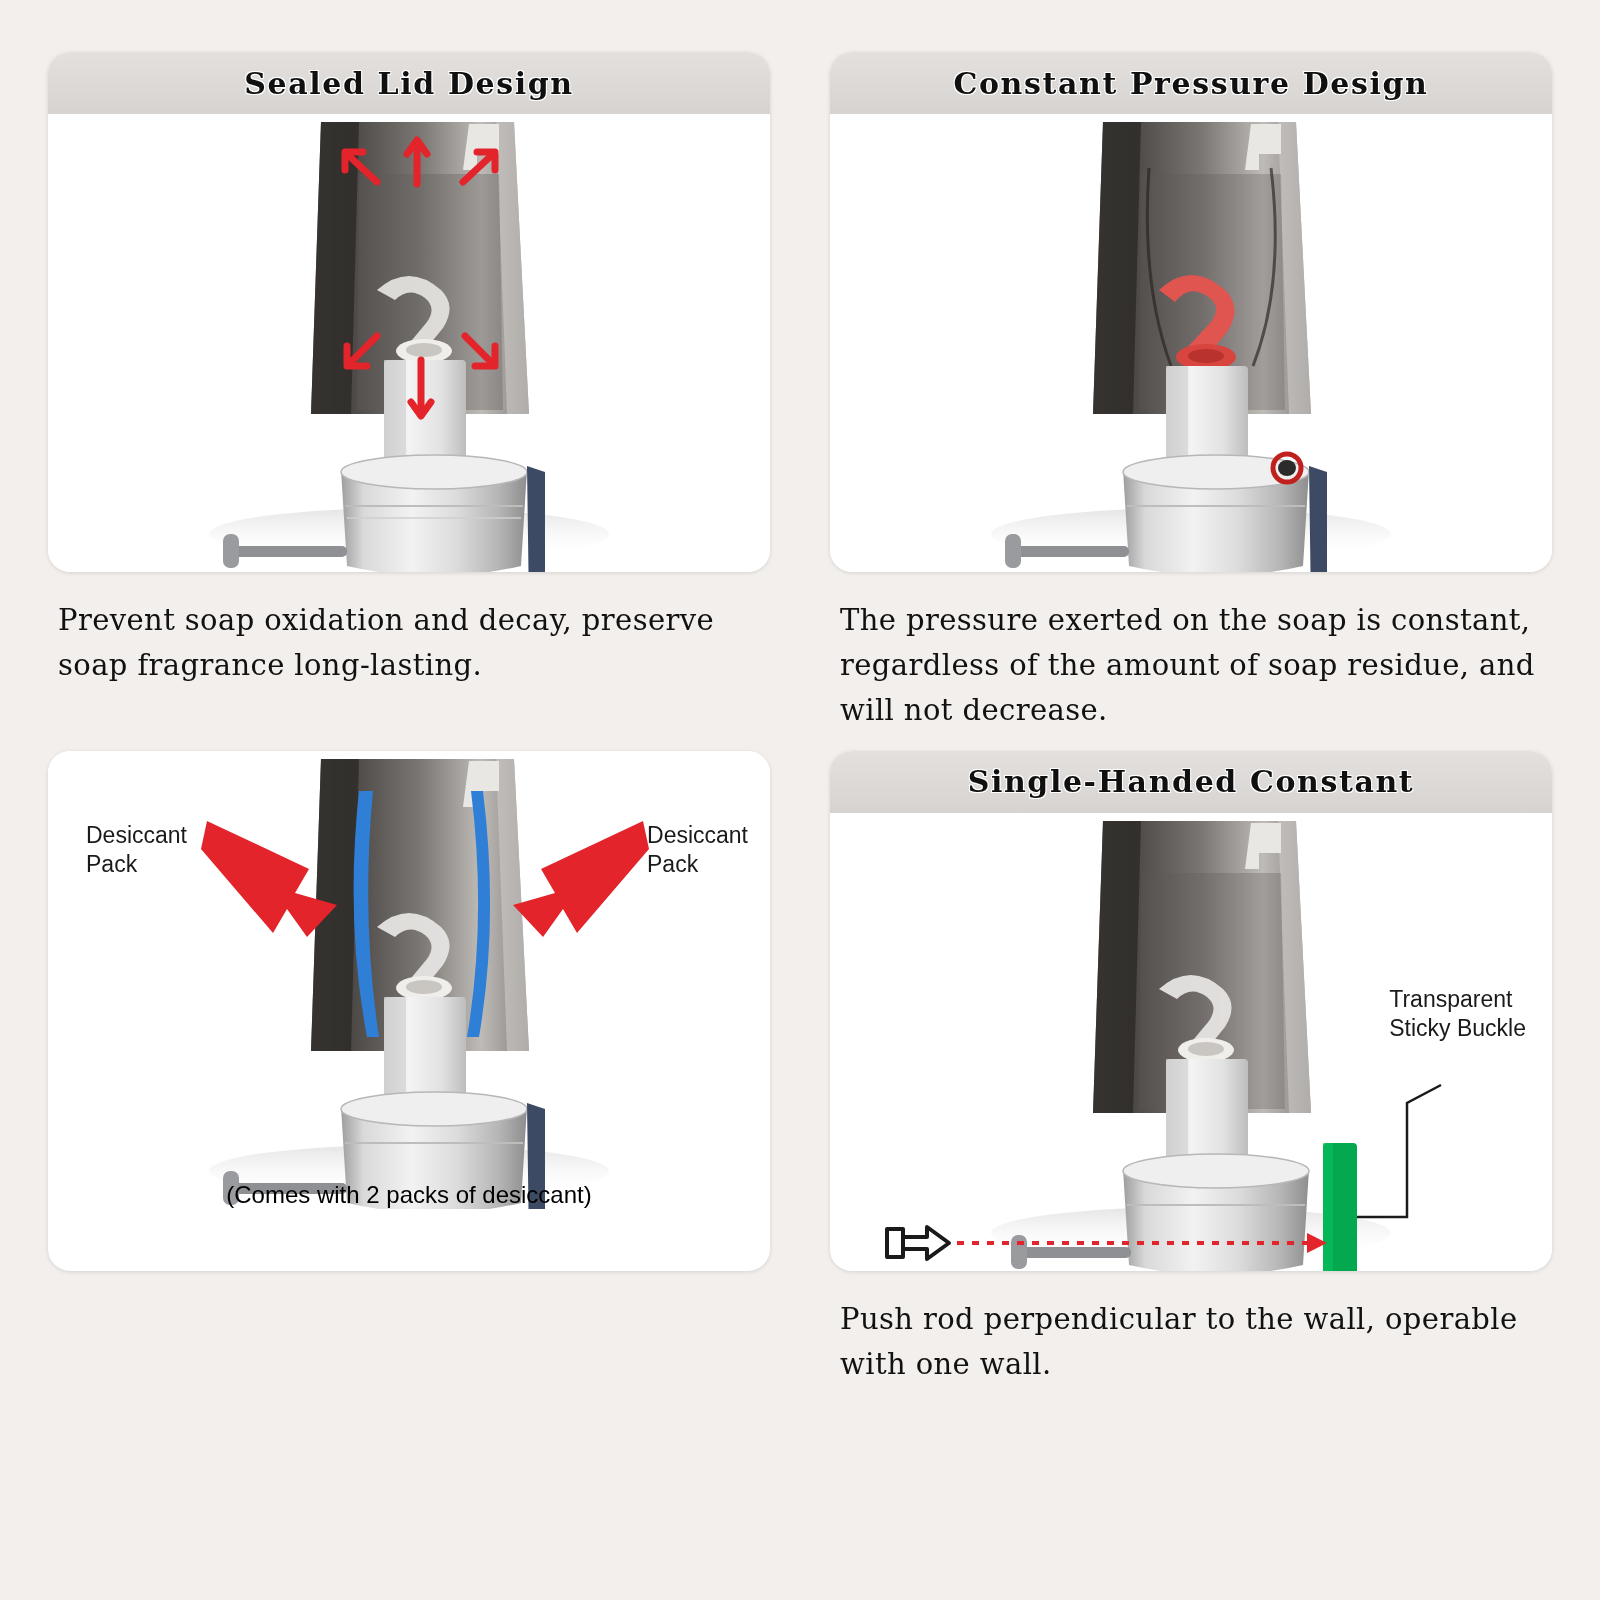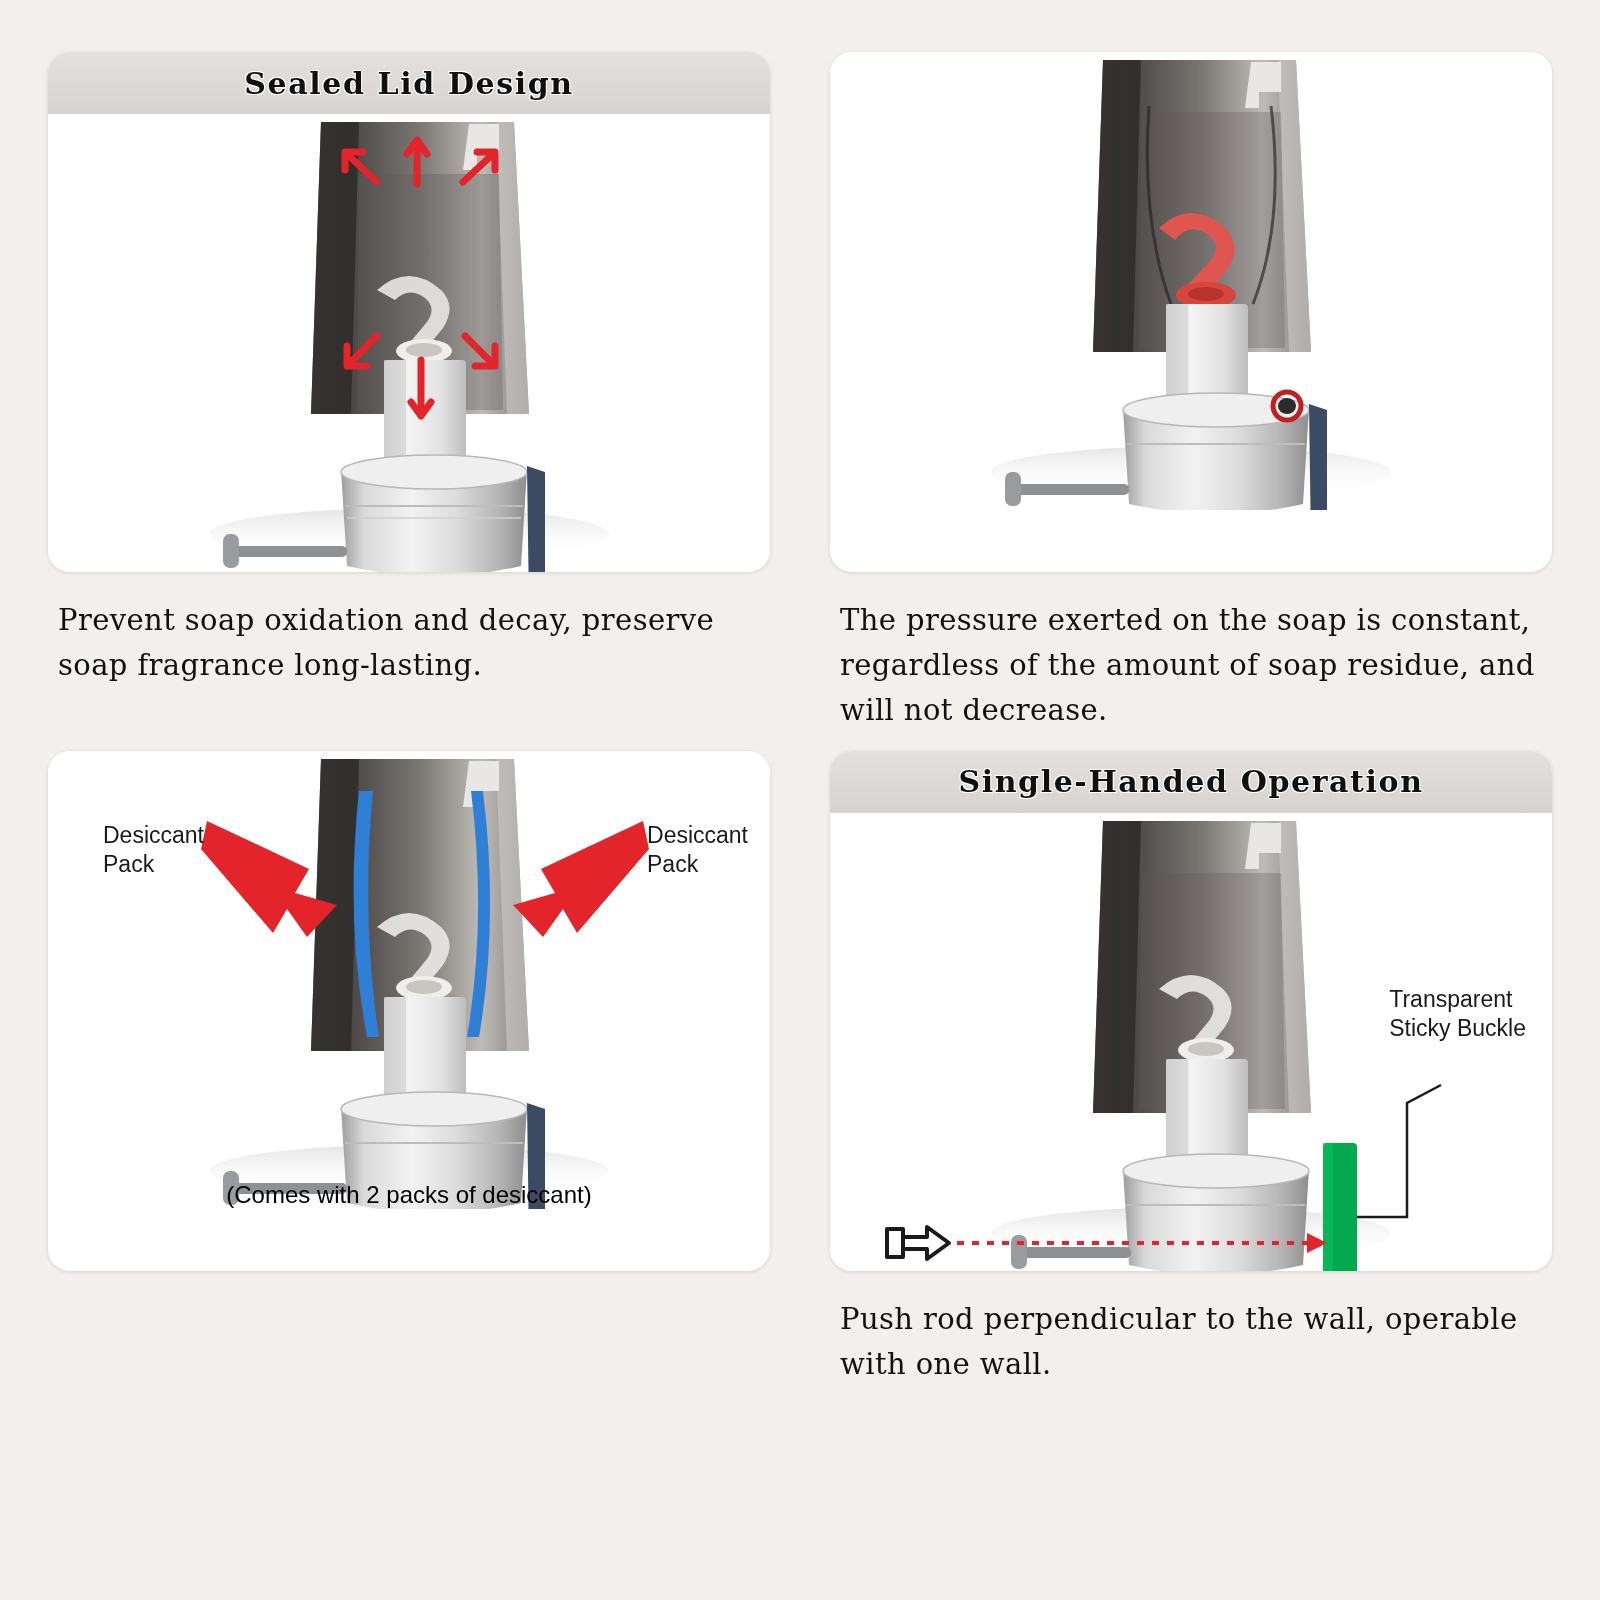--- a/index.html
+++ b/index.html
@@ -87,21 +87,20 @@
   }
 
   
   .anno {
     position: absolute;
     font-family: "Liberation Sans", sans-serif;
     font-size: 23px;
     line-height: 1.25;
     color: #1a1a1a;
     white-space: pre-line;
-    margin-left: 17px;
   }
   .subnote {
     position: absolute;
     bottom: 0;
     left: 0;
     right: 0;
     text-align: center;
     font-family: "Liberation Sans", sans-serif;
     font-size: 24px;
     color: #000000;
@@ -201,20 +200,23 @@
               <path d="M352 288 L362 302 L372 288" stroke-linejoin="round"></path>
             </g>
           </svg>
         </div>
       </div>
       <div class="caption">Prevent soap oxidation and decay, preserve soap fragrance long-lasting.</div>
     </div>
 
     <div class="cell">
       <div class="card">
+        <div class="card-header">
+          <div class="card-title">Constant Pressure Design</div>
+        </div>
         <div class="card-body">
           <svg class="product" width="700" height="458" viewBox="0 0 700 458">
             <ellipse cx="350" cy="420" rx="200" ry="26" fill="url(#shadowFade)"></ellipse>
             <path d="M262 8 L455 8 L470 300 L252 300 Z" fill="url(#bodyGlass)" opacity="0.92"></path>
             <path d="M262 8 L300 8 L292 300 L252 300 Z" fill="#2e2b29" opacity="0.85"></path>
             <path d="M437 8 L455 8 L470 300 L448 300 Z" fill="#cfccc8" opacity="0.6"></path>
             <path d="M410 10 L440 10 L440 40 L418 40 L418 56 L404 56 Z" fill="#e9e7e4"></path>
             <path d="M300 60 L440 60 L444 296 L298 296 Z" fill="#5f5b58" opacity="0.3"></path>
 
             <g stroke="#26231f" stroke-width="3" fill="none" opacity="0.65">
@@ -283,21 +285,21 @@
           <div class="anno" style="right: 22px; top: 70px; text-align: left;">Desiccant
 Pack</div>
           <div class="subnote">(Comes with 2 packs of desiccant)</div>
         </div>
       </div>
     </div>
 
     <div class="cell">
       <div class="card">
         <div class="card-header">
-          <div class="card-title">Single-Handed Operation</div>
+          <div class="card-title">Single-Handed Constant</div>
         </div>
         <div class="card-body">
           <svg class="product" width="700" height="458" viewBox="0 0 700 458">
             <ellipse cx="350" cy="420" rx="200" ry="26" fill="url(#shadowFade)"></ellipse>
             <path d="M262 8 L455 8 L470 300 L252 300 Z" fill="url(#bodyGlass)" opacity="0.92"></path>
             <path d="M262 8 L300 8 L292 300 L252 300 Z" fill="#2e2b29" opacity="0.85"></path>
             <path d="M437 8 L455 8 L470 300 L448 300 Z" fill="#cfccc8" opacity="0.6"></path>
             <path d="M410 10 L440 10 L440 40 L418 40 L418 56 L404 56 Z" fill="#e9e7e4"></path>
             <path d="M300 60 L440 60 L444 296 L298 296 Z" fill="#5f5b58" opacity="0.3"></path>
             <path d="M318 176 Q350 148 382 176 Q398 192 384 214 L366 236 L348 232 L368 208 Q378 194 366 184 Q350 172 336 186 Z" fill="#e6e4e1" opacity="0.95"></path>

